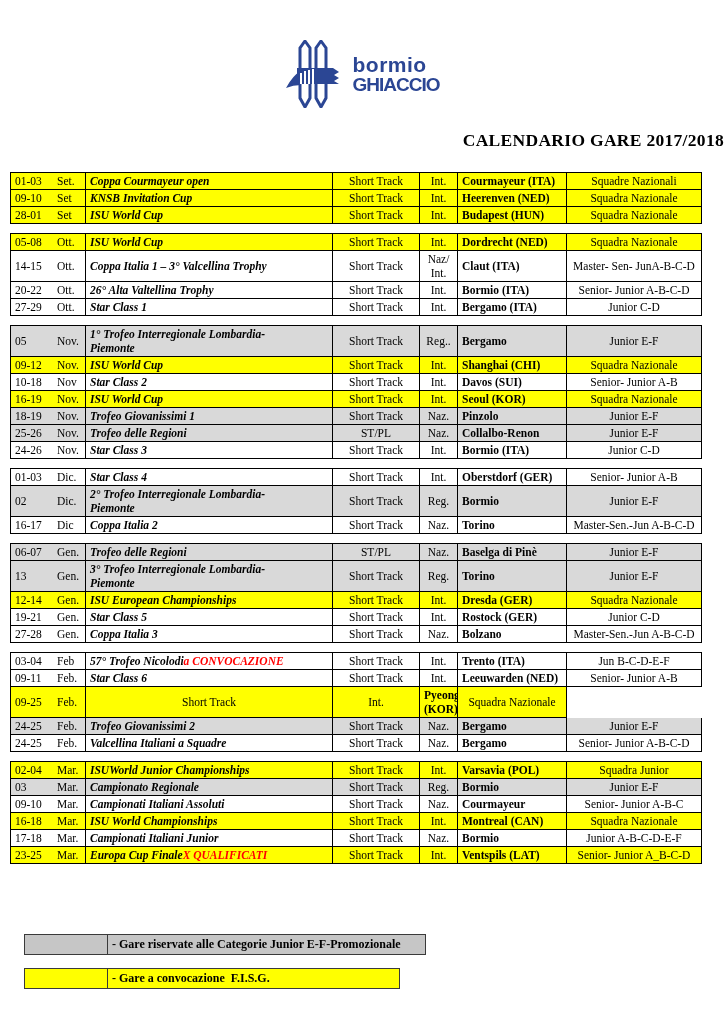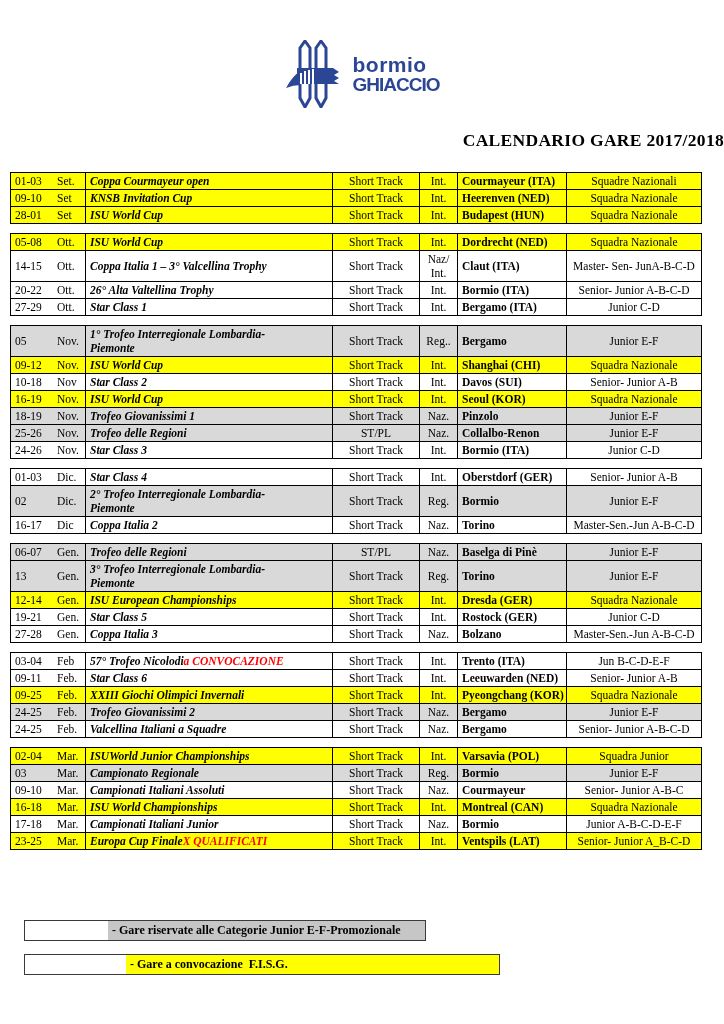--- a/index.html
+++ b/index.html
@@ -27,29 +27,29 @@
   .bg-yellow .cell{background:#FFFF00;}
   .bg-gray  .cell{background:#D9D9D9;}
   .c-date .d{display:inline-block;width:42px;padding-left:2px;}
   .c-date .m{display:inline-block;}
   .c-event{font-weight:bold;font-style:italic;padding-left:4px;}
   .c-event .red{color:#FF0000;}
   .c-disc,.c-level,.c-cat{justify-content:center;text-align:center;}
   .c-loc{font-weight:bold;padding-left:4px;}
   
   .legend{margin:70px 0 0 24px;}
-  .legend-row{display:flex;margin-bottom:13px;border:1px solid #3a3a3a;width:402px;box-sizing:border-box;align-items:center;}
+  .legend-row{display:flex;margin-bottom:13px;border:1px solid #3a3a3a;width:402px;box-sizing:border-box;}
   .legend-row .swatch{width:82px;border-right:1px solid #3a3a3a;}
   .legend-row .lab{
     flex:1;font-weight:bold;font-size:12px;line-height:17px;
     padding:1px 4px;white-space:pre;
   }
   .legend-gray  .swatch,.legend-gray  .lab{background:#C6C6C6;}
   .legend-yellow .swatch,.legend-yellow .lab{background:#FFFF00;}
-  .legend-yellow{width:476px;padding-left:18px;}
+  .legend-yellow{width:376px;}
 </style>
 </head>
 <body>
 
 <div class="header">
   <svg width="58" height="68" viewBox="0 0 58 68" aria-hidden="true">
     <g stroke="#2B4694" stroke-width="3" fill="#ffffff">
       <polygon points="20,1 25,8 25,58 20,67 15,58 15,8"></polygon>
       <polygon points="36,1 41,8 41,58 36,67 31,58 31,8"></polygon>
     </g>
@@ -398,23 +398,20 @@
     <div class="cell c-disc">Short Track</div>
     <div class="cell c-level">Int.</div>
     <div class="cell c-loc">Leeuwarden (NED)</div>
     <div class="cell c-cat">Senior- Junior A-B</div>
   </div>
       <div class="trow bg-yellow">
     <div class="cell c-date">
       <span class="d">09-25</span>
       <span class="m">Feb.</span>
     </div>
-    <div class="cell c-event">
-      <span>XXIII Giochi Olimpici Invernali</span><span class="red"></span>
-    </div>
     <div class="cell c-disc">Short Track</div>
     <div class="cell c-level">Int.</div>
     <div class="cell c-loc">Pyeongchang (KOR)</div>
     <div class="cell c-cat">Squadra Nazionale</div>
   </div>
       <div class="trow bg-gray">
     <div class="cell c-date">
       <span class="d">24-25</span>
       <span class="m">Feb.</span>
     </div>

